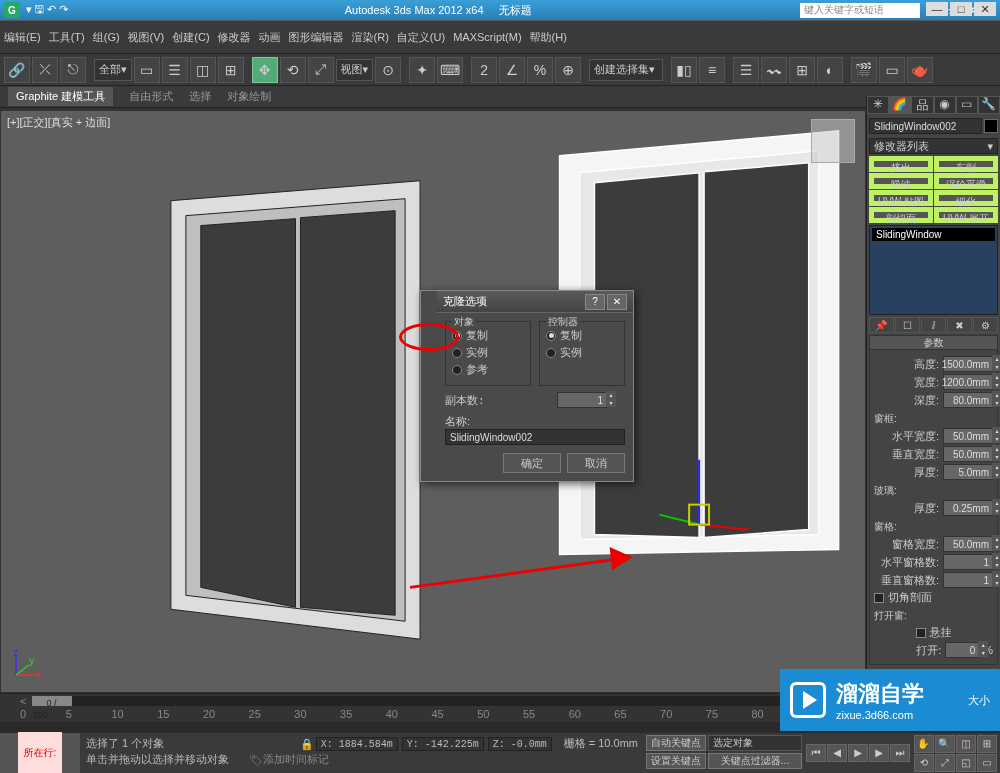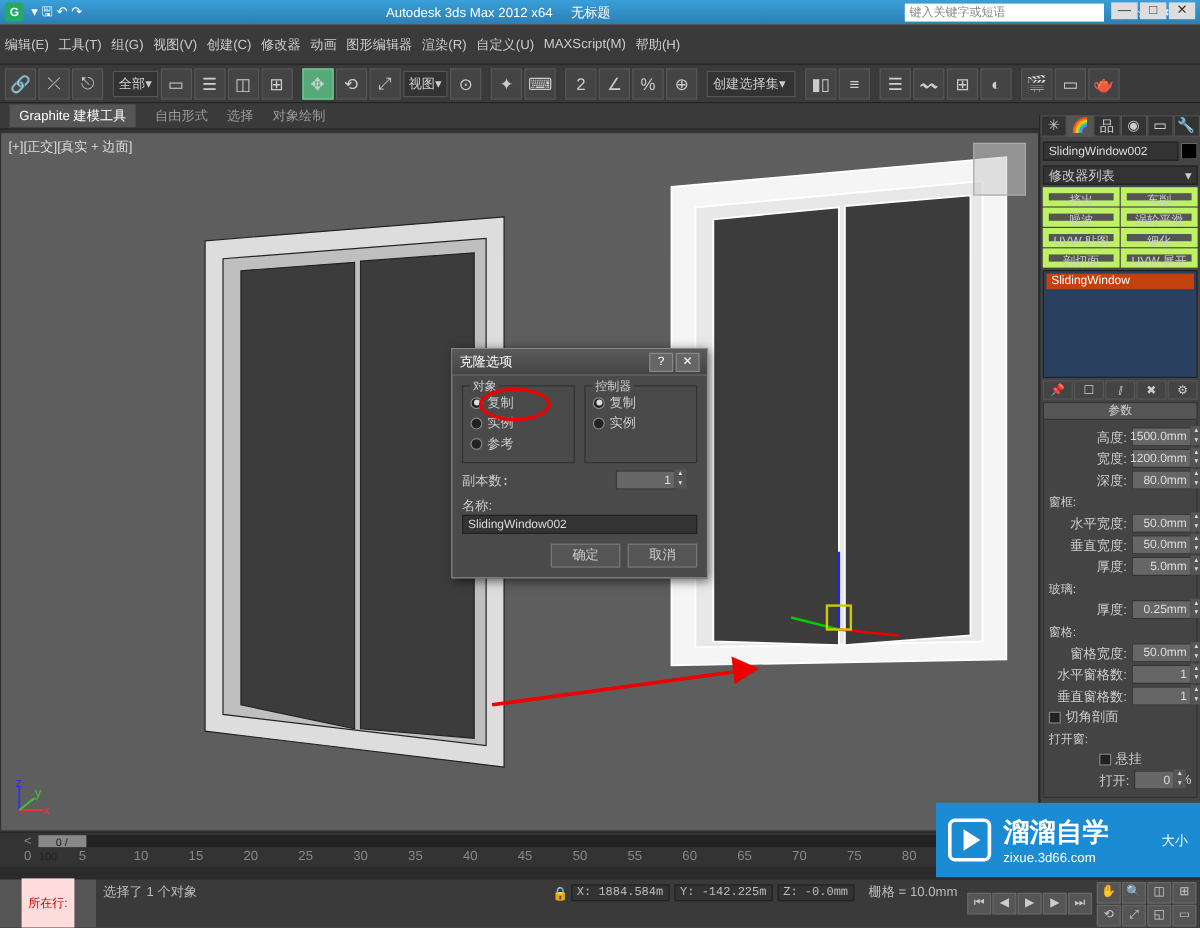--- a/index.html
+++ b/index.html
@@ -2,21 +2,21 @@
 <html><head>
 <meta charset="utf-8">
 <style>
 * { margin: 0; padding: 0; box-sizing: border-box; font-family: "Microsoft YaHei", Arial, sans-serif; font-size: 11px; }
 body { background: #333; color: #ccc; width: 1000px; height: 773px; overflow: hidden; position: relative; }
 
 
 .title-bar { height: 20px; background: linear-gradient(#3a9fd8, #2b7fb5); display: flex; align-items: center; padding: 0 4px; color: #fff; font-size: 12px; }
 .app-icon { width: 16px; height: 16px; background: #2a6; border-radius: 3px; margin-right: 6px; display: flex; align-items: center; justify-content: center; font-size: 10px; font-weight: bold; }
 .title-text { flex: 1; text-align: center; }
-.search-box { background: #fff; color: #888; width: 166px; height: 15px; font-size: 10px; padding: 0 4px; margin-right: 6px; }
+.search-box { background: #fff; color: #888; width: 120px; height: 15px; font-size: 10px; padding: 0 4px; margin-right: 6px; }
 .title-btns { display: flex; gap: 2px; }
 .title-btns span { width: 16px; text-align: center; cursor: pointer; }
 .win-controls { position: absolute; right: 4px; top: 2px; display: flex; gap: 2px; }
 .win-controls span { width: 22px; height: 14px; background: #ddd; color: #333; text-align: center; line-height: 14px; cursor: pointer; }
 
 
 .menu-bar { height: 18px; background: #3a3a3a; border-top: 1px solid #555; border-bottom: 1px solid #222; display: flex; align-items: center; padding: 16px 4px; gap: 8px; }
 .menu-bar span { cursor: pointer; color: #ccc; }
 
 
@@ -34,21 +34,21 @@
 
 
 .main { position: absolute; top: 110px; left: 0; right: 134px; bottom: 80px; background: #4a4a4a; }
 .viewport { width: 100%; height: 100%; position: relative; background: #5e5e5e; border: 1px solid #333; }
 .vp-label { position: absolute; top: 4px; left: 6px; color: #ddd; font-size: 11px; }
 
 
 svg.scene { width: 100%; height: 100%; }
 
 
-.dialog { position: absolute; left: 376px; top: 290px; width: 214px; background: #4a4a4a; border: 1px solid #888; box-shadow: 2px 2px 8px rgba(0,0,0,0.6); }
+.dialog { position: absolute; left: 420px; top: 290px; width: 214px; background: #4a4a4a; border: 1px solid #888; box-shadow: 2px 2px 8px rgba(0,0,0,0.6); padding-left: 16px; }
 .dlg-title { height: 22px; background: linear-gradient(#5a5a5a, #444); display: flex; align-items: center; padding: 0 6px; color: #fff; border-bottom: 1px solid #666; }
 .dlg-title span:first-child { flex: 1; }
 .dlg-title .dlg-btn { width: 20px; height: 16px; background: #666; border: 1px solid #888; text-align: center; line-height: 14px; margin-left: 2px; cursor: pointer; font-size: 10px; }
 .dlg-body { padding: 8px; }
 .dlg-row { display: flex; gap: 8px; margin-bottom: 6px; }
 .fieldset { border: 1px solid #333; padding: 4px 6px 6px; flex: 1; position: relative; }
 .fieldset .legend { position: absolute; top: -7px; left: 6px; background: #4a4a4a; padding: 0 2px; font-size: 10px; }
 .radio-row { display: flex; align-items: center; gap: 4px; margin: 2px 0; cursor: pointer; }
 .radio { width: 10px; height: 10px; border: 1px solid #888; border-radius: 50%; background: #222; display: inline-flex; align-items: center; justify-content: center; }
 .radio.checked::after { content: ''; width: 5px; height: 5px; background: #ddd; border-radius: 50%; }
@@ -66,21 +66,21 @@
 .cmd-panel { position: absolute; top: 96px; right: 0; width: 134px; bottom: 80px; background: #444; border-left: 1px solid #222; overflow: hidden; }
 .cmd-tabs { height: 18px; display: flex; background: #333; }
 .cmd-tab { flex: 1; text-align: center; border: 1px solid #555; cursor: pointer; font-size: 12px; }
 .cmd-tab.active { background: #555; }
 .cmd-section { padding: 2px; }
 .obj-name { background: #333; border: 1px solid #222; height: 16px; padding: 0 4px; color: #ddd; font-size: 10px; display: flex; align-items: center; margin: 2px 0; }
 .mod-list { background: #333; border: 1px solid #222; height: 16px; padding: 0 4px; margin: 2px 0; display: flex; align-items: center; }
 .mod-btns { display: flex; flex-wrap: wrap; gap: 1px; margin: 2px 0; }
 .mod-btn { flex: 1 1 48%; background: #555; border: 5px solid #bef264; height: 16px; text-align: center; font-size: 10px; line-height: 14px; cursor: pointer; }
 .stack { background: #2a4060; border: 1px solid #222; height: 90px; margin: 2px 0; padding: 2px; }
-.stack-item { background: #c2410c; color: #fff; padding: 1px 4px; font-size: 10px; }
+.stack-item { background: #000000; color: #fff; padding: 1px 4px; font-size: 10px; }
 .rollout { border: 1px solid #333; margin: 2px 0; }
 .rollout-header { background: #555; text-align: center; height: 14px; font-size: 10px; line-height: 14px; border-bottom: 1px solid #333; }
 .rollout-body { padding: 4px; }
 .param-row { display: flex; align-items: center; justify-content: flex-end; gap: 4px; margin: 2px 0; font-size: 10px; }
 .param-row .spinner { width: 50px; }
 .checkbox { width: 10px; height: 10px; border: 1px solid #888; background: #222; display: inline-block; }
 
 
 .timeline { position: absolute; bottom: 40px; left: 0; right: 0; height: 40px; background: #3a3a3a; border-top: 1px solid #222; }
 .time-slider { height: 14px; background: #333; display: flex; align-items: center; padding: 0 20px; }
@@ -435,20 +435,35 @@
   </div>
   <div class="status-mid">
     <div>
       <span>选择了 1 个对象</span>
       <span style="margin-left:auto">🔒</span>
       <span class="coord-box">X: 1884.584m</span>
       <span class="coord-box">Y: -142.225m</span>
       <span class="coord-box">Z: -0.0mm</span>
       <span style="margin-left:10px">栅格 = 10.0mm</span>
     </div>
+    <div>
+      <span>单击并拖动以选择并移动对象</span>
+      <span style="margin-left:20px;color:#888">🏷</span>
+      <span style="color:#888">添加时间标记</span>
+    </div>
+  </div>
+  <div style="width:160px;padding:2px">
+    <div style="display:flex;gap:2px;height:16px">
+      <div class="btn" style="width:60px;height:16px;line-height:14px;font-size:10px">自动关键点</div>
+      <div class="tb-dropdown" style="flex:1;height:16px;font-size:10px">选定对象</div>
+    </div>
+    <div style="display:flex;gap:2px;height:16px;margin-top:2px">
+      <div class="btn" style="width:60px;height:16px;line-height:14px;font-size:10px">设置关键点</div>
+      <div class="btn" style="flex:1;height:16px;line-height:14px;font-size:10px">关键点过滤器...</div>
+    </div>
   </div>
   <div class="playback">
     <div class="pb-btn">⏮</div>
     <div class="pb-btn">◀</div>
     <div class="pb-btn">▶</div>
     <div class="pb-btn">▶</div>
     <div class="pb-btn">⏭</div>
   </div>
   <div class="playback" style="flex-wrap:wrap;width:88px">
     <div class="pb-btn">✋</div>

